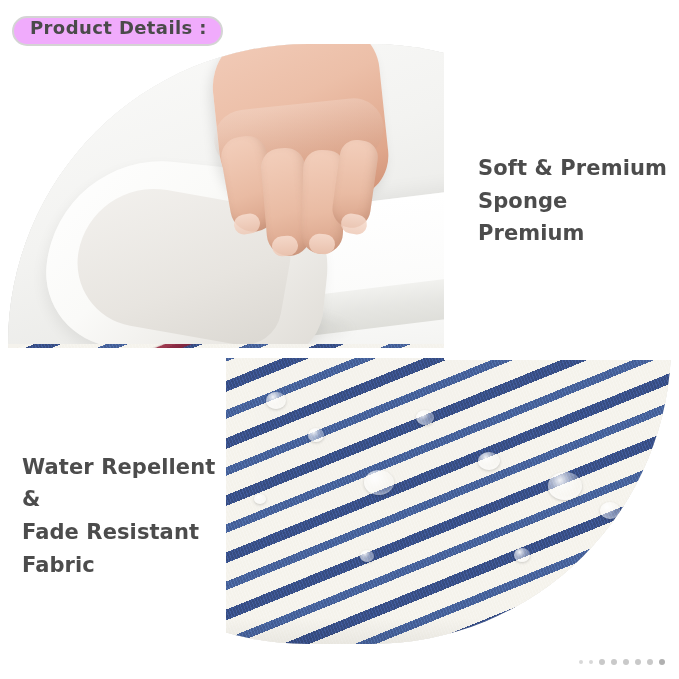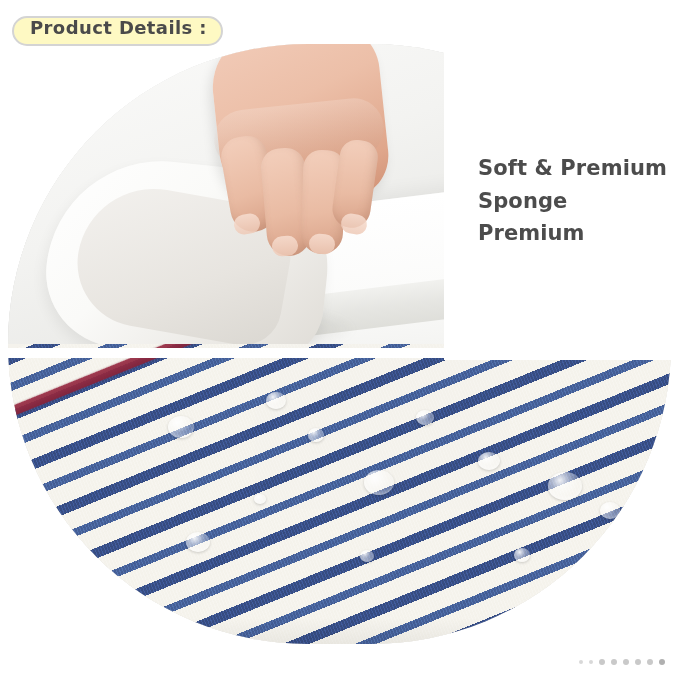--- a/index.html
+++ b/index.html
@@ -275,21 +275,21 @@
 
   
   .header-badge {
     position: absolute;
     left: 12px;
     top: 16px;
     height: 30px;
     padding: 0 14px 8px 16px;
     display: flex;
     align-items: center;
-    background: #fef9c3;
+    background: #f0abfc;
     border: 2px solid #d4d4d4;
     border-radius: 16px;
     box-sizing: border-box;
   }
   .header-badge span {
     font-family: "DejaVu Sans", sans-serif;
     font-weight: bold;
     font-size: 18px;
     color: #4a4a4a;
     letter-spacing: .4px;
@@ -380,20 +380,26 @@
   <div class="gap-right"></div>
   <div class="gap-h"></div>
 
   <div class="panel panel-right">
     <div class="panel-text">
       <span>Soft &amp; Premium</span>
       <span class="l2">Sponge Premium</span>
     </div>
   </div>
 
+  <div class="panel panel-left">
+    <div class="panel-text">
+      <span>Water Repellent &amp;</span>
+      <span class="l2">Fade Resistant Fabric</span>
+    </div>
+  </div>
 
   <div class="header-badge">
     <span>Product Details :</span>
   </div>
 
   <div class="dots">
     <div class="dot sm"></div>
     <div class="dot sm"></div>
     <div class="dot"></div>
     <div class="dot"></div>

